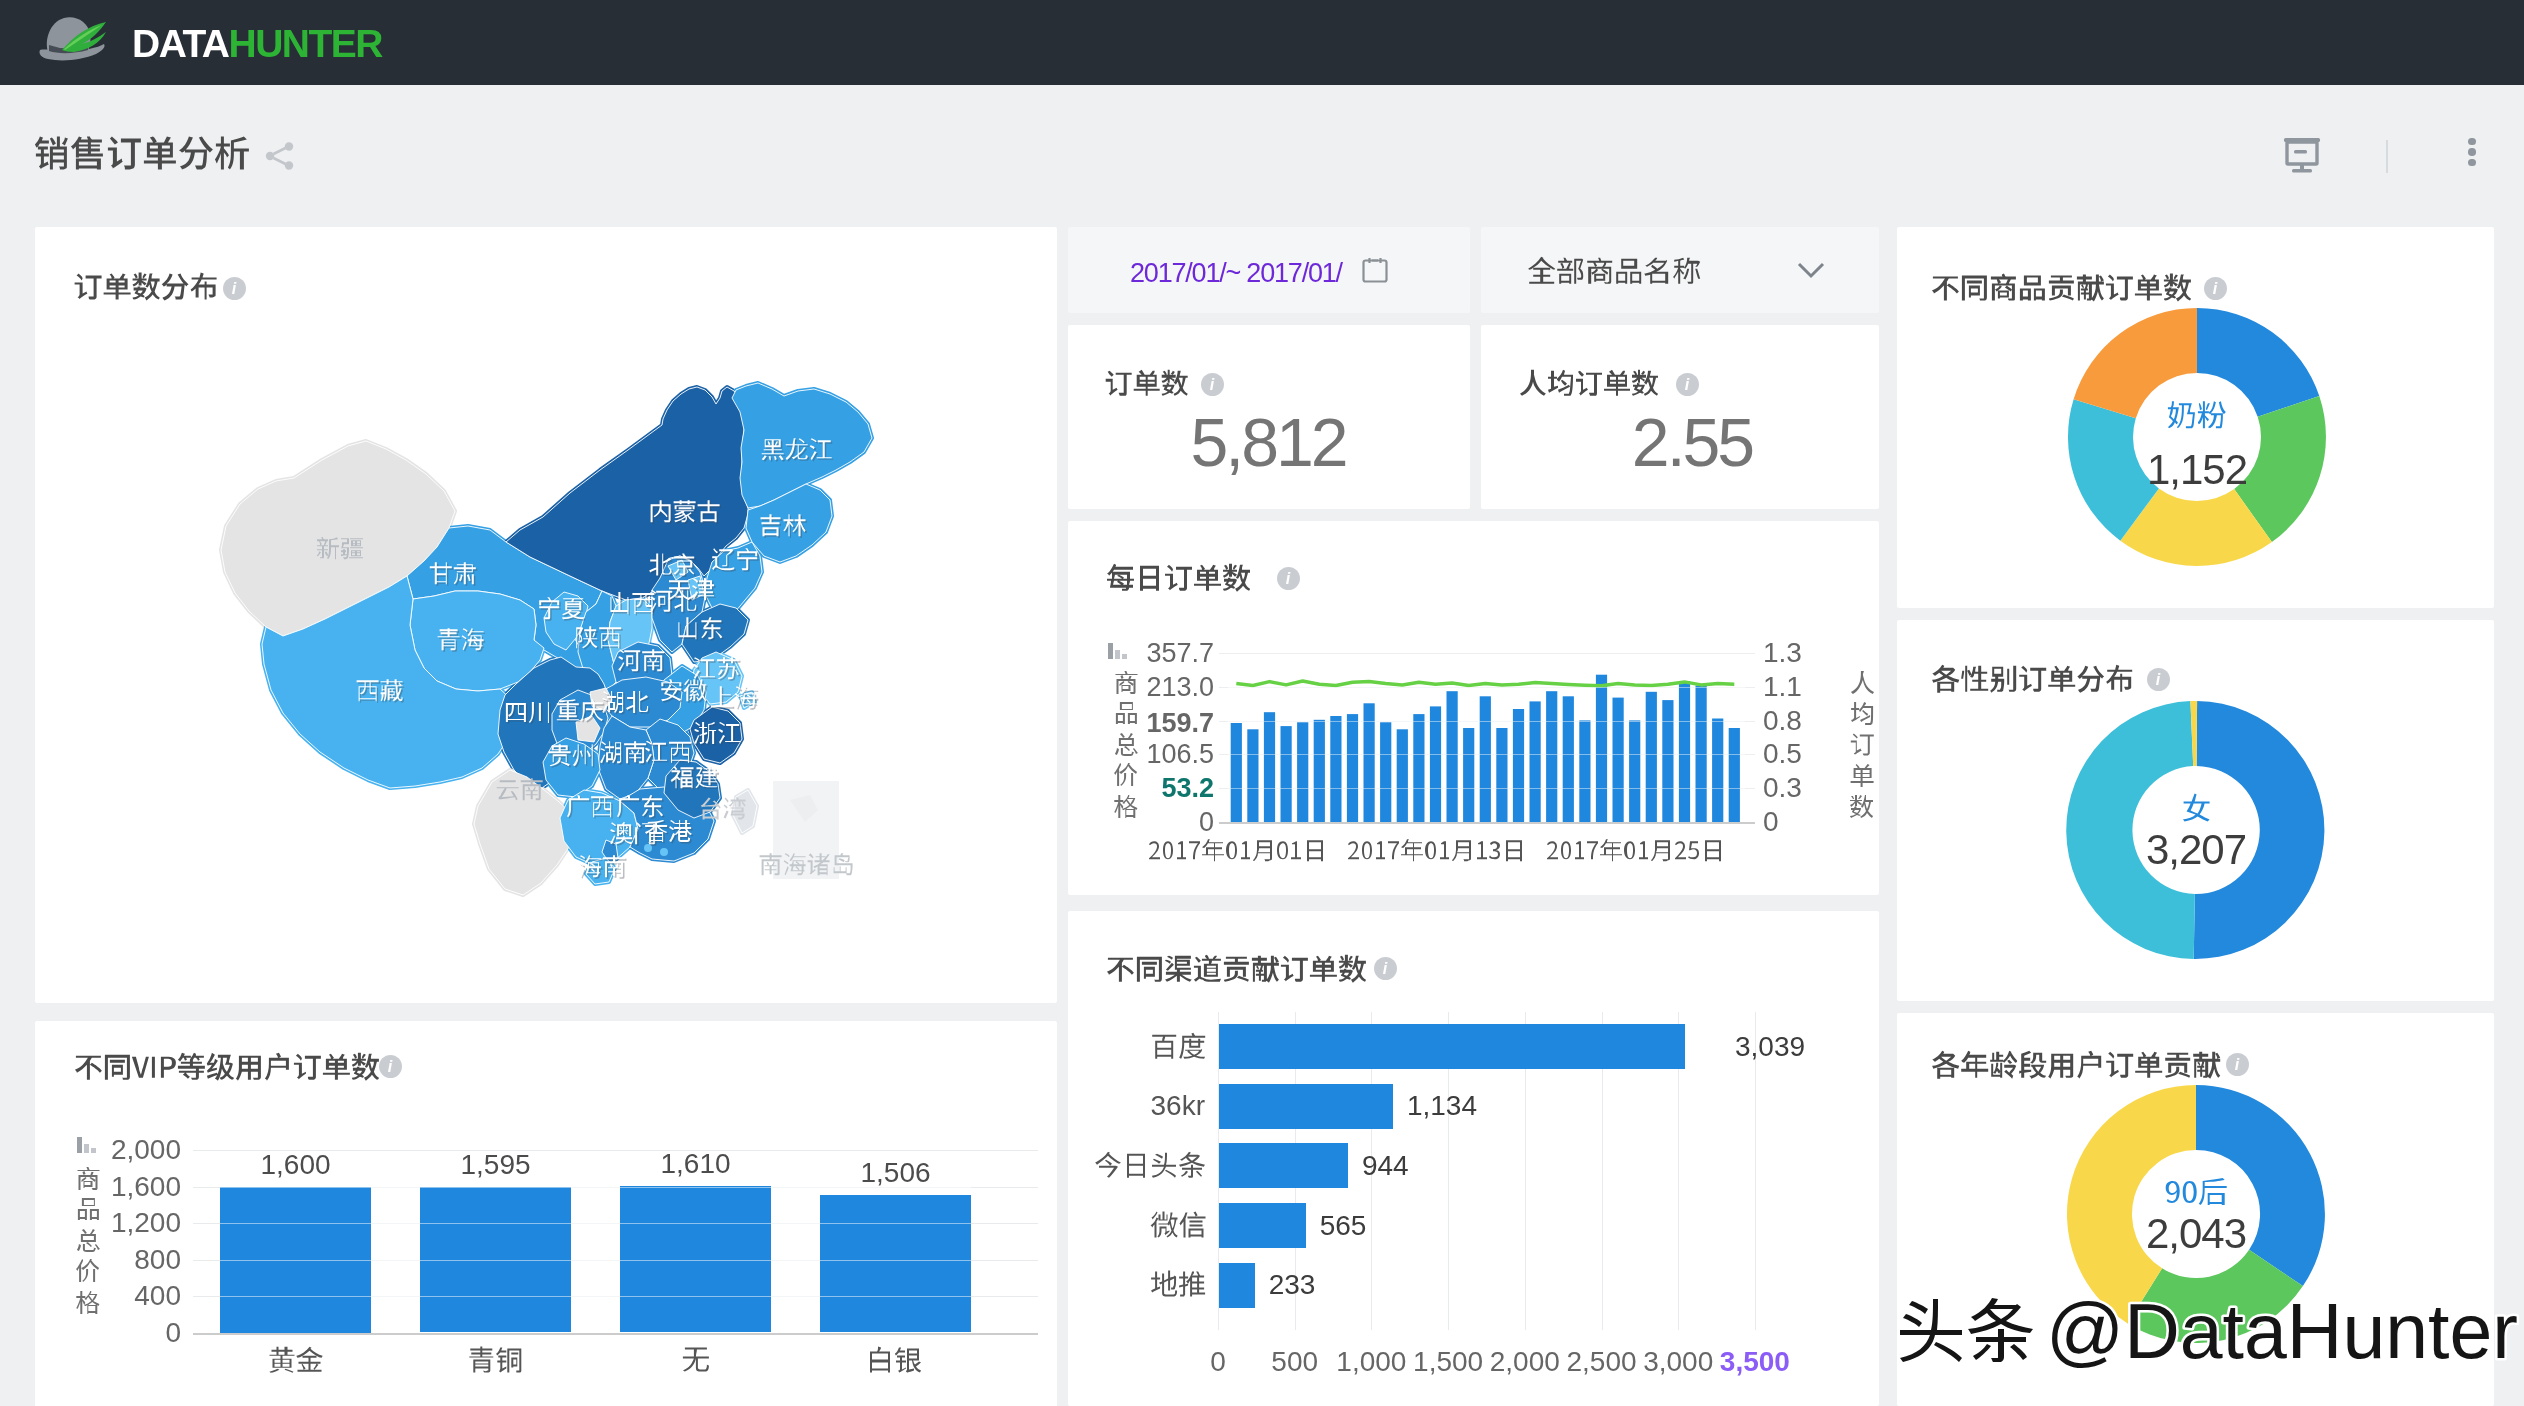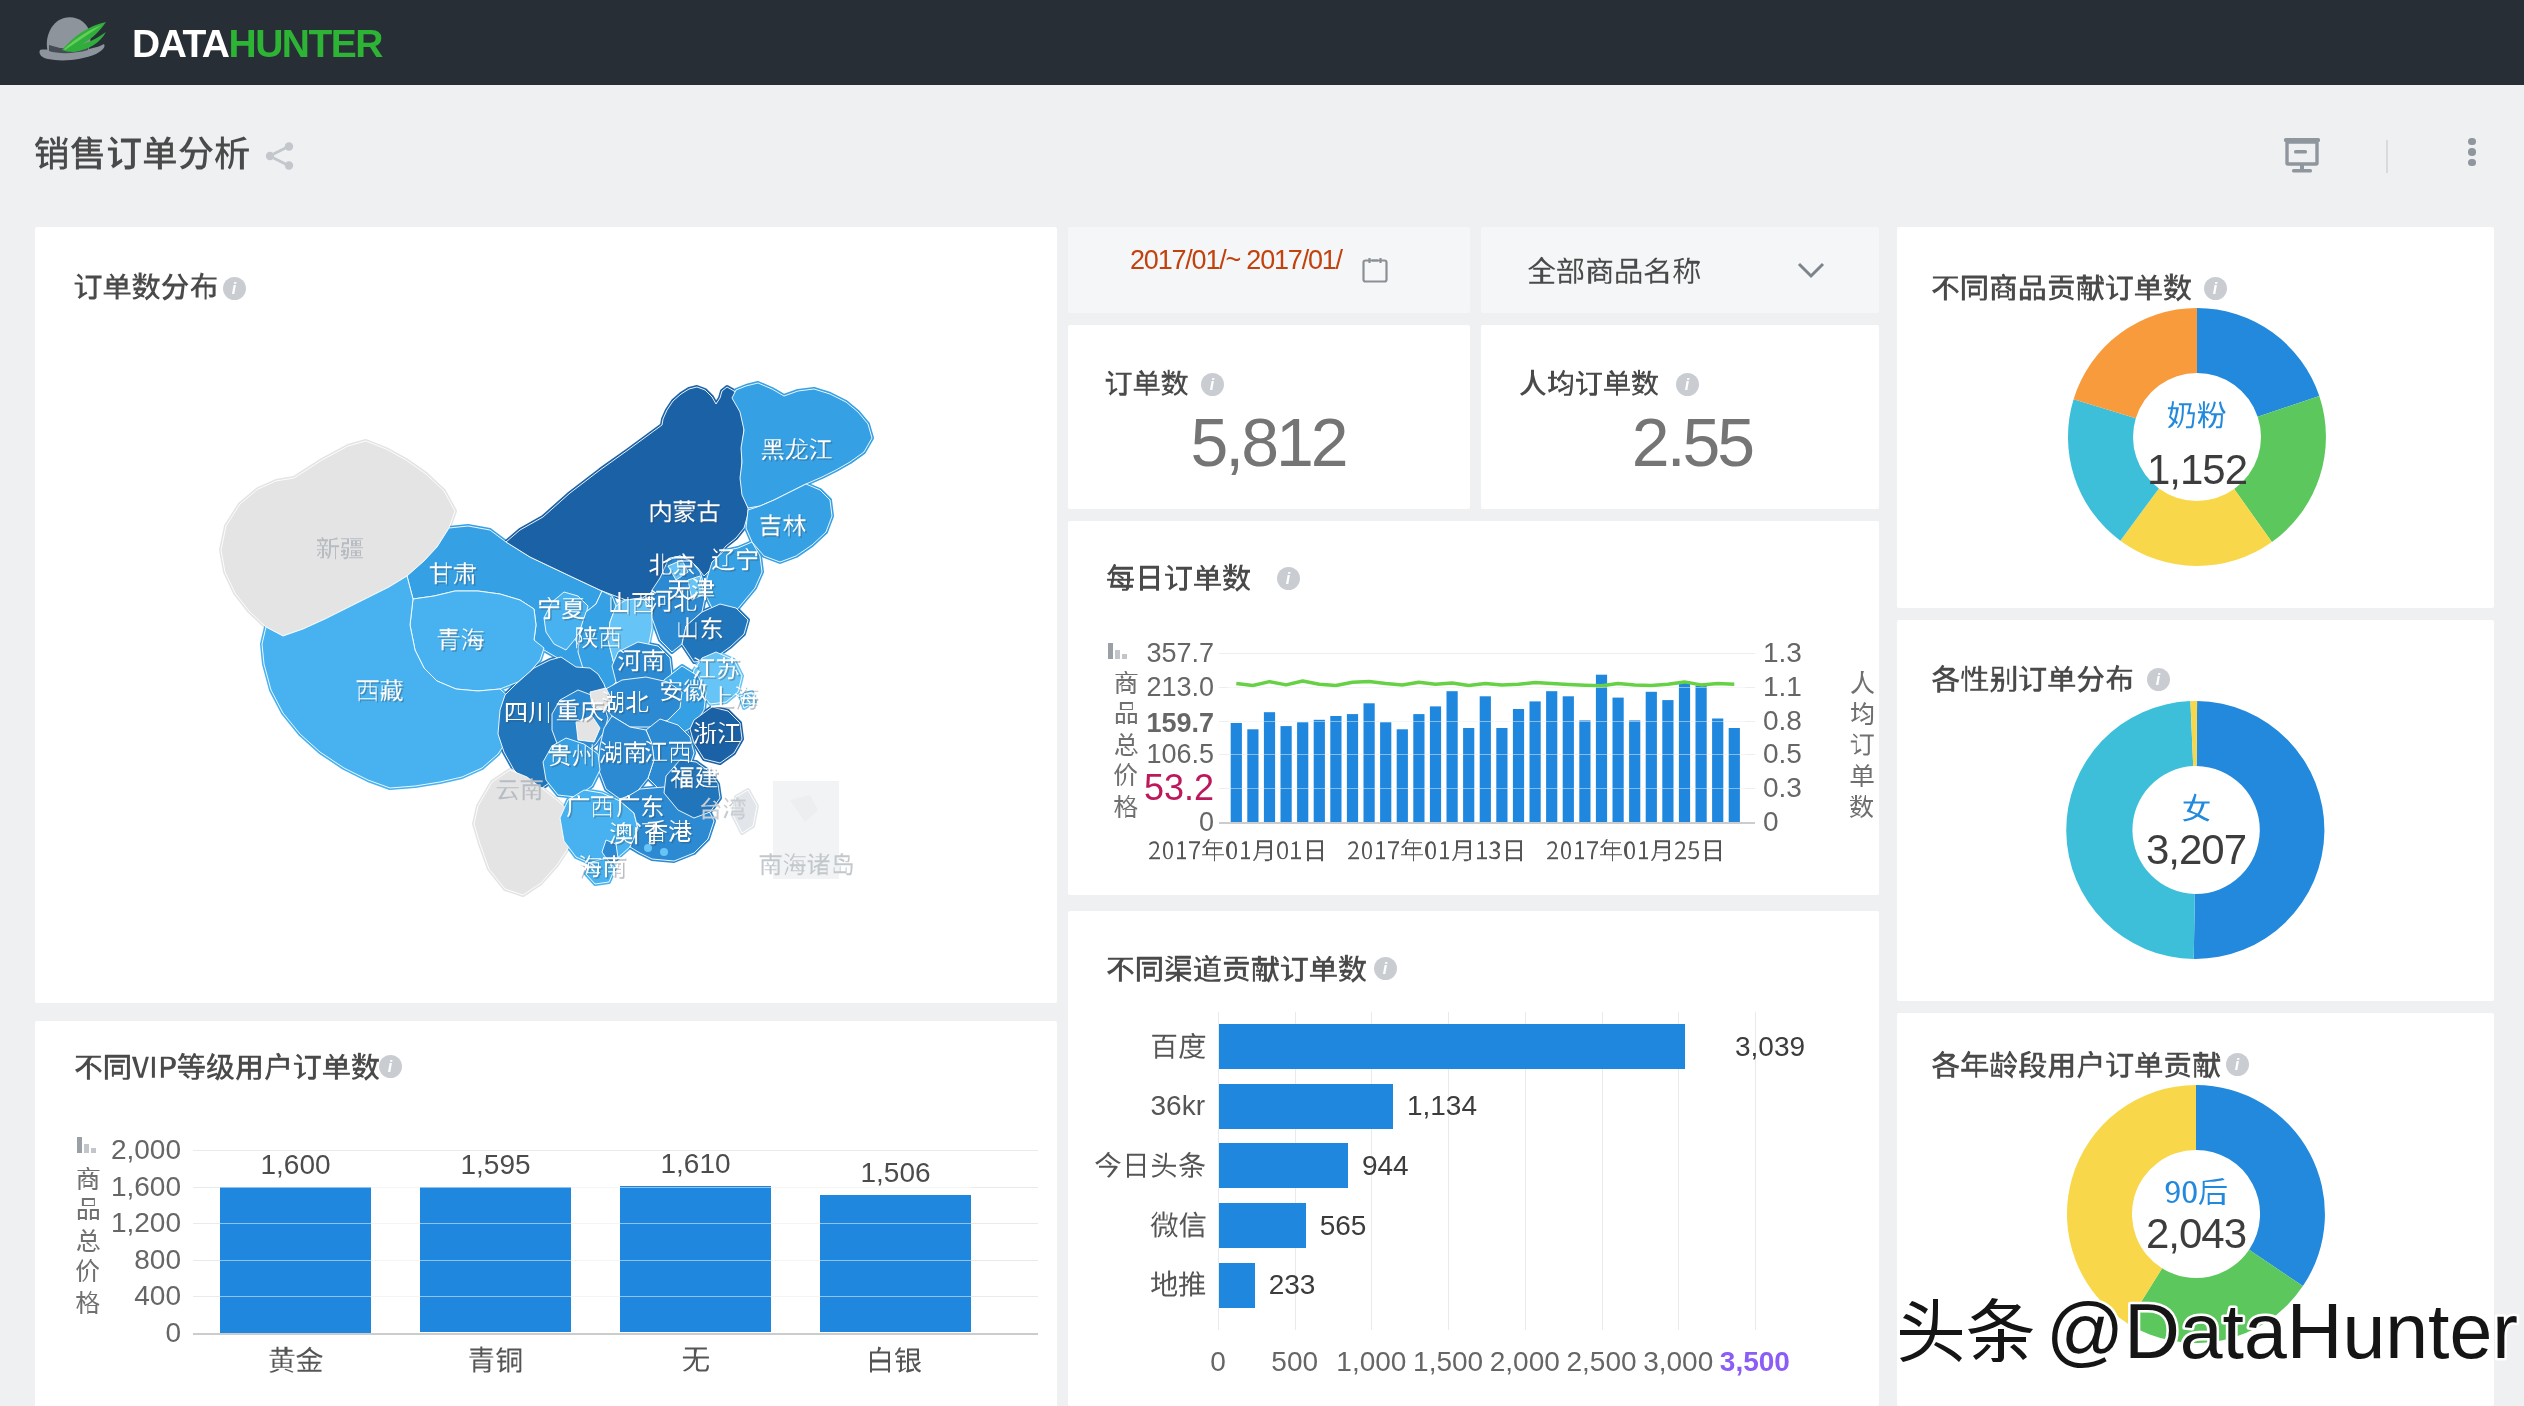--- a/index.html
+++ b/index.html
@@ -313,21 +313,21 @@
   </svg>
 <svg style="position:absolute;left:469.3px;top:1347.1px;overflow:visible" width="52" height="26" viewBox="0 0 52 26">
     <path transform="translate(-1.7 23.5)" fill="#555" d="M21 -9V-7H8V-9ZM6 -11V2H8V-2H21V-0C21 0 20 0 20 0C19 1 18 1 16 0C16 1 17 2 17 2C19 2 21 2 21 2C22 2 23 1 23 -0V-11ZM8 -6H21V-4H8ZM13 -24V-22H3V-20H13V-18H4V-16H13V-14H2V-13H26V-14H15V-16H24V-18H15V-20H25V-22H15V-24ZM44 -18V-16H51V-18ZM40 -22V2H42V-20H52V-0C52 0 52 0 52 0C51 0 50 0 49 0C49 1 49 2 49 2C51 2 52 2 53 2C54 1 54 1 54 -0V-22ZM46 -11H49V-6H46ZM44 -13V-3H46V-4H50V-13ZM33 -23C32 -21 31 -18 29 -17C29 -16 30 -15 30 -15C31 -16 32 -17 33 -18H39V-20H34C34 -21 35 -22 35 -23ZM30 -10V-8H33V-2C33 -1 32 0 32 1C32 1 33 2 33 2C33 2 34 1 39 -2C39 -2 39 -3 39 -4L35 -2V-8H39V-10H35V-13H39V-15H31V-13H33V-10Z"></path>
   </svg>
 <svg style="position:absolute;left:682.6px;top:1348.1px;overflow:visible" width="26" height="24" viewBox="0 0 26 24">
     <path transform="translate(-1.1 21.6)" fill="#555" d="M3 -22V-20H12C12 -18 12 -15 12 -13H1V-11H12C10 -6 8 -2 1 1C2 1 2 2 3 2C10 -1 13 -6 14 -11H14V-2C14 1 15 2 18 2C19 2 23 2 23 2C26 2 27 0 27 -4C26 -4 25 -5 25 -5C25 -1 24 -0 23 -0C22 -0 19 -0 18 -0C17 -0 16 -1 16 -2V-11H27V-13H14C14 -15 15 -18 15 -20H25V-22Z"></path>
   </svg>
 <svg style="position:absolute;left:870.0px;top:1347.1px;overflow:visible" width="51" height="26" viewBox="0 0 51 26">
     <path transform="translate(-4.0 23.6)" fill="#555" d="M12 -24C12 -22 12 -20 11 -19H4V2H6V0H22V2H24V-19H13C14 -20 15 -22 15 -23ZM6 -2V-8H22V-2ZM6 -11V-17H22V-11ZM51 -15V-12H43V-15ZM51 -17H43V-20H51ZM41 2C41 2 42 2 48 0C48 -0 48 -1 48 -2L43 -1V-10H46C47 -4 49 -0 54 2C54 1 55 1 55 0C53 -1 51 -2 50 -4C51 -5 53 -6 55 -8L53 -9C52 -8 50 -7 49 -6C48 -7 48 -8 47 -10H53V-22H41V-1C41 -0 40 0 40 1C40 1 41 2 41 2ZM33 -23C32 -21 31 -18 29 -17C29 -16 30 -15 30 -15C31 -16 32 -17 33 -18H39V-20H34C34 -21 35 -22 35 -23ZM33 2C34 2 35 1 40 -2C40 -2 40 -3 40 -3L36 -1V-8H40V-10H36V-13H39V-15H31V-13H34V-10H30V-8H34V-2C34 -0 33 0 32 0C33 1 33 2 33 2Z"></path>
   </svg>
-<div style="position:absolute;left:1130px;top:245px;font-size:27px;color:#c2410c;font-weight:400;letter-spacing:-1.2px;white-space:nowrap;">2017/01/~ 2017/01/</div>
+<div style="position:absolute;left:1130px;top:258px;font-size:27px;color:#6d28d9;font-weight:400;letter-spacing:-1.2px;white-space:nowrap;">2017/01/~ 2017/01/</div>
 <svg style="position:absolute;left:1362px;top:257px" width="26" height="26" viewBox="0 0 26 26">
 <g fill="none" stroke="#8a9096" stroke-width="2.2">
 <rect x="1.5" y="3.5" width="23" height="21" rx="2"></rect>
 <path d="M7.5 1v5M18.5 1v5M10 3.5h6"></path>
 </g>
   </svg>
 <svg style="position:absolute;left:1528.0px;top:257.0px;overflow:visible" width="172" height="27" viewBox="0 0 172 27">
     <path transform="translate(-0.8 24.7)" fill="#4a4a4a" d="M14 -25C11 -20 6 -16 1 -13C1 -13 2 -12 2 -12C3 -12 5 -13 6 -14V-12H13V-7H6V-5H13V-0H2V2H27V-0H16V-5H23V-7H16V-12H23V-14C25 -13 26 -12 27 -12C27 -12 28 -13 28 -13C24 -16 19 -19 16 -23L16 -24ZM6 -14C9 -16 12 -18 14 -21C17 -18 20 -16 23 -14ZM33 -18C34 -17 35 -15 35 -13L37 -14C37 -15 36 -17 35 -19ZM47 -23V2H49V-21H54C53 -19 52 -15 51 -13C53 -10 54 -8 54 -6C54 -5 54 -4 53 -4C53 -4 53 -4 52 -4C52 -4 51 -4 50 -4C50 -3 50 -2 51 -2C51 -2 52 -2 53 -2C54 -2 54 -2 55 -2C56 -3 56 -5 56 -6C56 -8 56 -11 53 -13C54 -16 55 -19 56 -22L55 -23L55 -23ZM36 -24C37 -23 37 -22 37 -21H31V-19H45V-21H40C39 -22 39 -23 38 -24ZM42 -19C41 -17 40 -15 39 -13H30V-11H46V-13H42C42 -15 43 -17 44 -18ZM32 -8V2H34V1H42V2H44V-8ZM34 -1V-6H42V-1ZM66 -19C67 -18 67 -16 68 -15L70 -16C69 -17 69 -18 68 -19ZM74 -12C76 -10 79 -8 80 -7L81 -9C80 -10 77 -12 75 -13ZM69 -13C68 -11 66 -10 64 -9C65 -8 65 -7 65 -7C67 -8 70 -10 71 -12ZM77 -19C77 -18 76 -16 75 -15H61V2H64V-13H82V-0C82 0 81 0 81 0C81 1 79 1 77 0C77 1 78 2 78 2C80 2 82 2 83 2C83 2 84 1 84 -0V-15H77C78 -16 79 -17 79 -19ZM67 -8V-0H69V-1H78V-8ZM69 -6H76V-3H69ZM71 -24C71 -23 72 -22 72 -21H60V-19H85V-21H74C74 -22 73 -23 73 -24ZM96 -21H107V-16H96ZM94 -23V-13H110V-23ZM89 -10V2H91V1H98V2H100V-10ZM91 -1V-8H98V-1ZM103 -10V2H105V1H112V2H114V-10ZM105 -1V-8H112V-1ZM124 -15C125 -14 127 -13 128 -12C125 -10 121 -9 117 -8C118 -7 118 -6 118 -6C120 -6 122 -7 123 -7V2H125V1H138V2H141V-10H129C134 -12 138 -16 140 -21L139 -22L139 -21H128C129 -22 130 -23 130 -24L128 -24C126 -22 123 -18 118 -16C119 -16 119 -15 120 -15C122 -16 125 -18 126 -19H137C136 -17 133 -15 130 -13C129 -14 127 -16 125 -17ZM138 -1H125V-8H138ZM160 -13C159 -9 158 -6 156 -3C157 -3 158 -3 158 -2C160 -5 161 -9 162 -13ZM168 -13C169 -10 170 -5 171 -3L173 -3C172 -6 171 -10 170 -13ZM160 -24C160 -21 159 -17 157 -14V-16H153V-21C154 -22 156 -22 157 -22L156 -24C153 -23 150 -22 147 -22C147 -21 147 -21 147 -20C149 -20 150 -21 151 -21V-16H147V-14H151C150 -11 148 -7 146 -5C146 -4 147 -4 147 -3C148 -5 150 -8 151 -10V2H153V-11C154 -9 155 -8 156 -7L157 -9C156 -9 154 -12 153 -13V-14H157L156 -14C157 -14 158 -13 158 -13C159 -14 160 -16 161 -18H164V-0C164 0 164 0 163 0C163 0 162 0 160 0C161 1 161 2 161 2C163 2 164 2 165 2C166 1 166 1 166 -0V-18H170C170 -17 169 -16 168 -15L170 -15C171 -16 172 -18 173 -20L171 -21L171 -21H162C162 -22 162 -23 163 -24Z"></path>
   </svg>
 <svg style="position:absolute;left:1797px;top:262px" width="28" height="18" viewBox="0 0 28 18">
@@ -358,21 +358,21 @@
 <div style="position:absolute;left:1219px;top:686.8px;width:536px;height:1px;background:#eceef0;"></div>
 <div style="position:absolute;left:1214px;top:686.8px;transform:translate(-100%,-50%);font-size:27px;color:#666;font-weight:400;letter-spacing:normal;white-space:nowrap;">213.0</div>
 <div style="position:absolute;left:1763px;top:686.8px;transform:translate(0,-50%);font-size:28px;color:#666;font-weight:400;letter-spacing:normal;white-space:nowrap;">1.1</div>
 <div style="position:absolute;left:1219px;top:720.6px;width:536px;height:1px;background:#eceef0;"></div>
 <div style="position:absolute;left:1214px;top:723px;transform:translate(-100%,-50%);font-size:27px;color:#666;font-weight:700;letter-spacing:normal;white-space:nowrap;">159.7</div>
 <div style="position:absolute;left:1763px;top:720.6px;transform:translate(0,-50%);font-size:28px;color:#666;font-weight:400;letter-spacing:normal;white-space:nowrap;text-align:center;">0.8</div>
 <div style="position:absolute;left:1219px;top:754.4px;width:536px;height:1px;background:#eceef0;"></div>
 <div style="position:absolute;left:1214px;top:754.4px;transform:translate(-100%,-50%);font-size:27px;color:#666;font-weight:400;letter-spacing:normal;white-space:nowrap;">106.5</div>
 <div style="position:absolute;left:1763px;top:754.4px;transform:translate(0,-50%);font-size:28px;color:#666;font-weight:400;letter-spacing:normal;white-space:nowrap;">0.5</div>
 <div style="position:absolute;left:1219px;top:788.2px;width:536px;height:1px;background:#eceef0;"></div>
-<div style="position:absolute;left:1214px;top:788.2px;transform:translate(-100%,-50%);font-size:36px;color:#be185d;font-weight:400;letter-spacing:normal;white-space:nowrap;">53.2</div>
+<div style="position:absolute;left:1214px;top:788.2px;transform:translate(-100%,-50%);font-size:27px;color:#0f766e;font-weight:700;letter-spacing:normal;white-space:nowrap;">53.2</div>
 <div style="position:absolute;left:1763px;top:788.2px;transform:translate(0,-50%);font-size:28px;color:#666;font-weight:400;letter-spacing:normal;white-space:nowrap;">0.3</div>
 <div style="position:absolute;left:1214px;top:822px;transform:translate(-100%,-50%);font-size:27px;color:#666;font-weight:400;letter-spacing:normal;white-space:nowrap;">0</div>
 <div style="position:absolute;left:1763px;top:822px;transform:translate(0,-50%);font-size:28px;color:#666;font-weight:400;letter-spacing:normal;white-space:nowrap;">0</div>
 <div style="position:absolute;left:1219px;top:822px;width:536px;height:2px;background:#ccc;"></div>
 <svg style="position:absolute;left:1115.0px;top:670.5px;overflow:visible" width="22" height="23" viewBox="0 0 22 23">
     <path transform="translate(-1.5 21.1)" fill="#707070" d="M7 -16C7 -15 8 -14 8 -13L10 -14C10 -15 9 -16 9 -17ZM14 -10C16 -9 18 -7 19 -6L20 -8C19 -9 17 -10 15 -11ZM10 -11C9 -10 7 -9 6 -8C6 -7 6 -6 6 -6C8 -7 10 -9 11 -10ZM16 -16C16 -16 15 -14 15 -13H3V2H5V-11H20V-0C20 0 20 0 20 0C19 0 18 0 16 0C17 1 17 1 17 2C19 2 20 2 21 2C22 1 22 1 22 -0V-13H17C17 -14 18 -15 18 -16ZM8 -7V-0H9V-1H17V-7ZM9 -6H15V-3H9ZM11 -21C11 -20 12 -19 12 -18H2V-17H24V-18H14C14 -19 13 -20 13 -21Z"></path>
   </svg>
 <svg style="position:absolute;left:1115.5px;top:702.0px;overflow:visible" width="21" height="22" viewBox="0 0 21 22">
     <path transform="translate(-2.1 19.9)" fill="#707070" d="M8 -18H18V-13H8ZM6 -20V-12H19V-20ZM2 -9V2H4V1H9V2H11V-9ZM4 -1V-7H9V-1ZM14 -9V2H16V1H21V2H23V-9ZM16 -1V-7H21V-1Z"></path>
   </svg>

